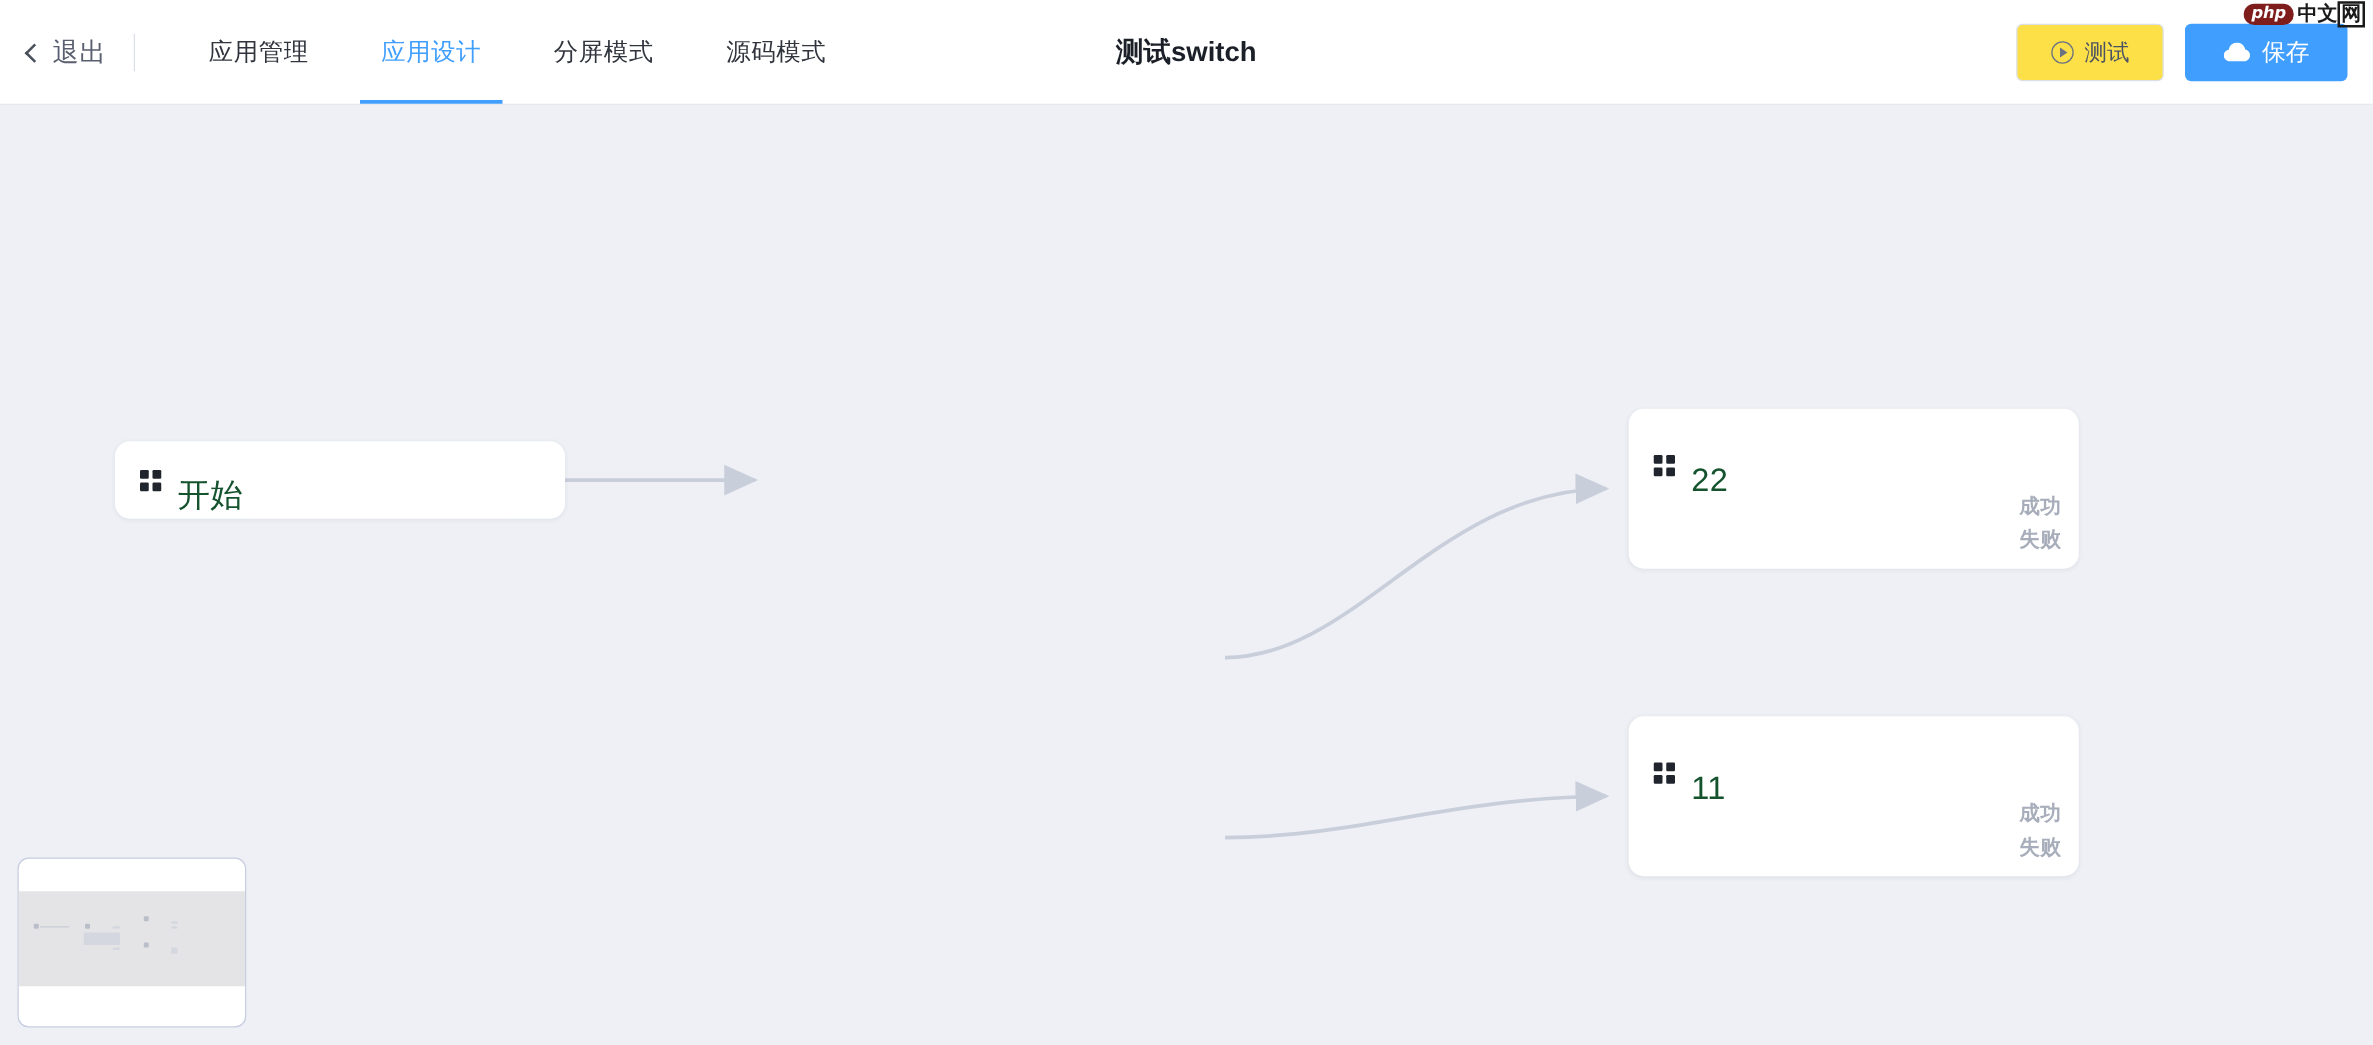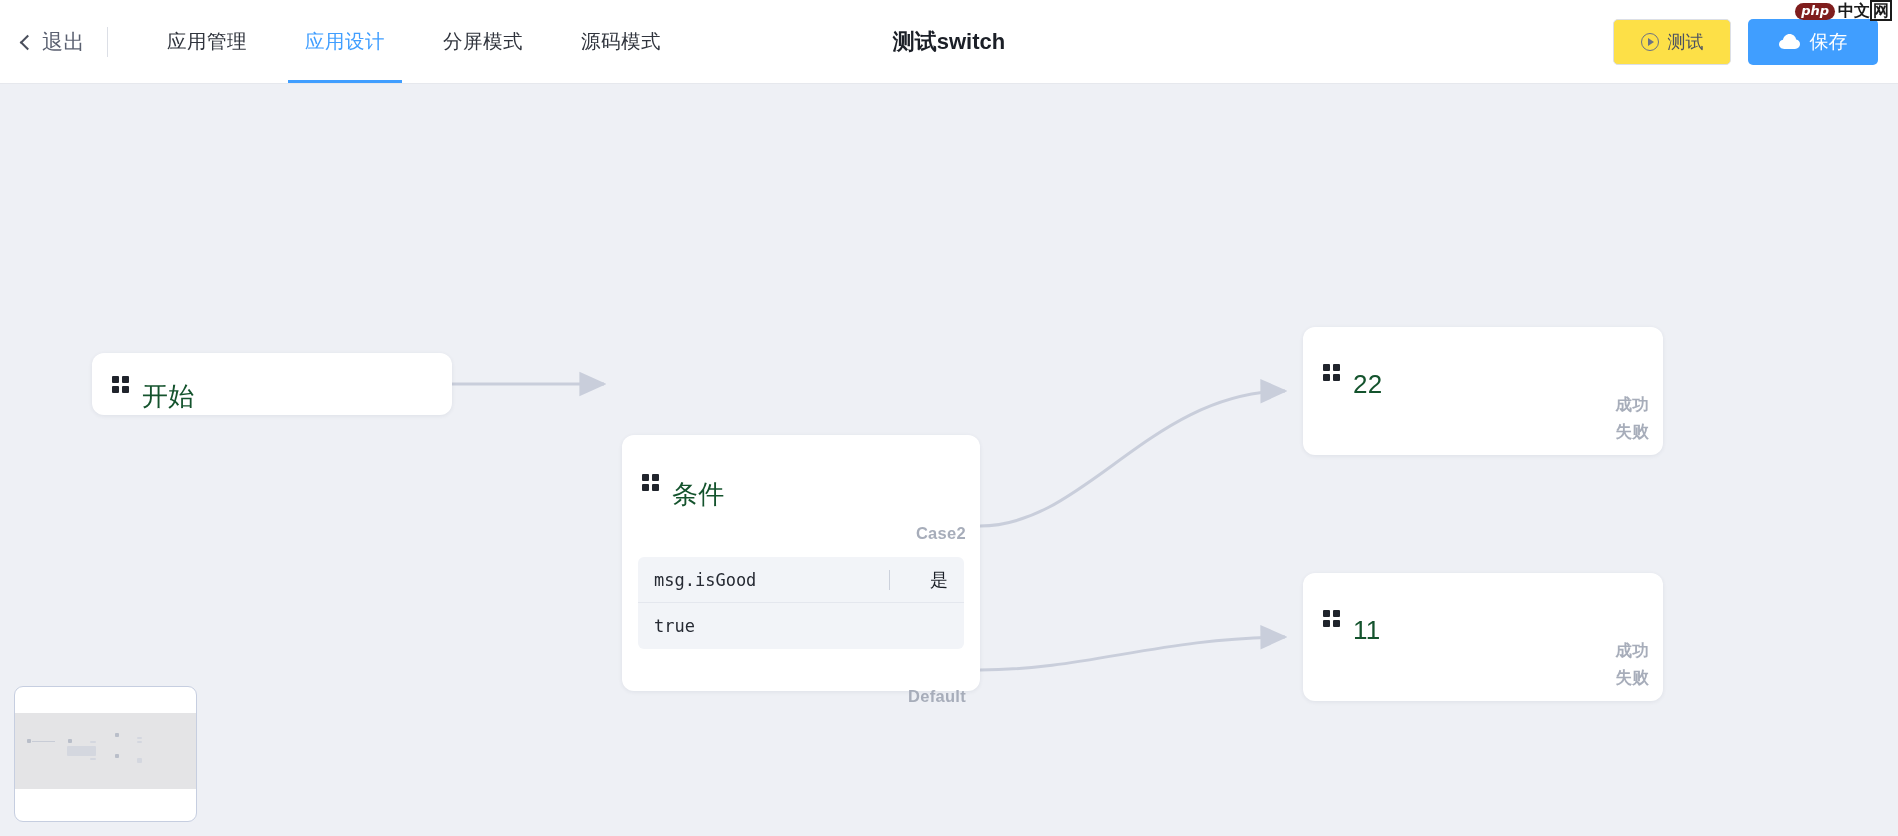--- a/index.html
+++ b/index.html
@@ -392,46 +392,20 @@
       <span class="grid-icon">
           <i></i>
           <i></i>
           <i></i>
           <i></i>
         </span>
       <span class="node-title">开始</span>
     </div>
   </div>
 
-  <div class="node" id="node-cond">
-    <div class="node-head">
-      <span class="grid-icon">
-          <i></i>
-          <i></i>
-          <i></i>
-          <i></i>
-        </span>
-      <span class="node-title">条件</span>
-    </div>
-
-    <div class="port-label" id="cond-case">Case2</div>
-
-    <div class="cond-fields">
-      <div class="cond-row top">
-        <span class="cond-key">msg.isGood</span>
-        <span class="cond-sep"></span>
-        <span class="cond-val">是</span>
-      </div>
-      <div class="cond-row">
-        <span class="cond-key">true</span>
-      </div>
-    </div>
-
-    <div class="port-label" id="cond-default">Default</div>
-  </div>
 
   <div class="node node-act" id="node-22">
     <div class="node-head">
       <span class="grid-icon">
           <i></i>
           <i></i>
           <i></i>
           <i></i>
         </span>
       <span class="node-title">22</span>

